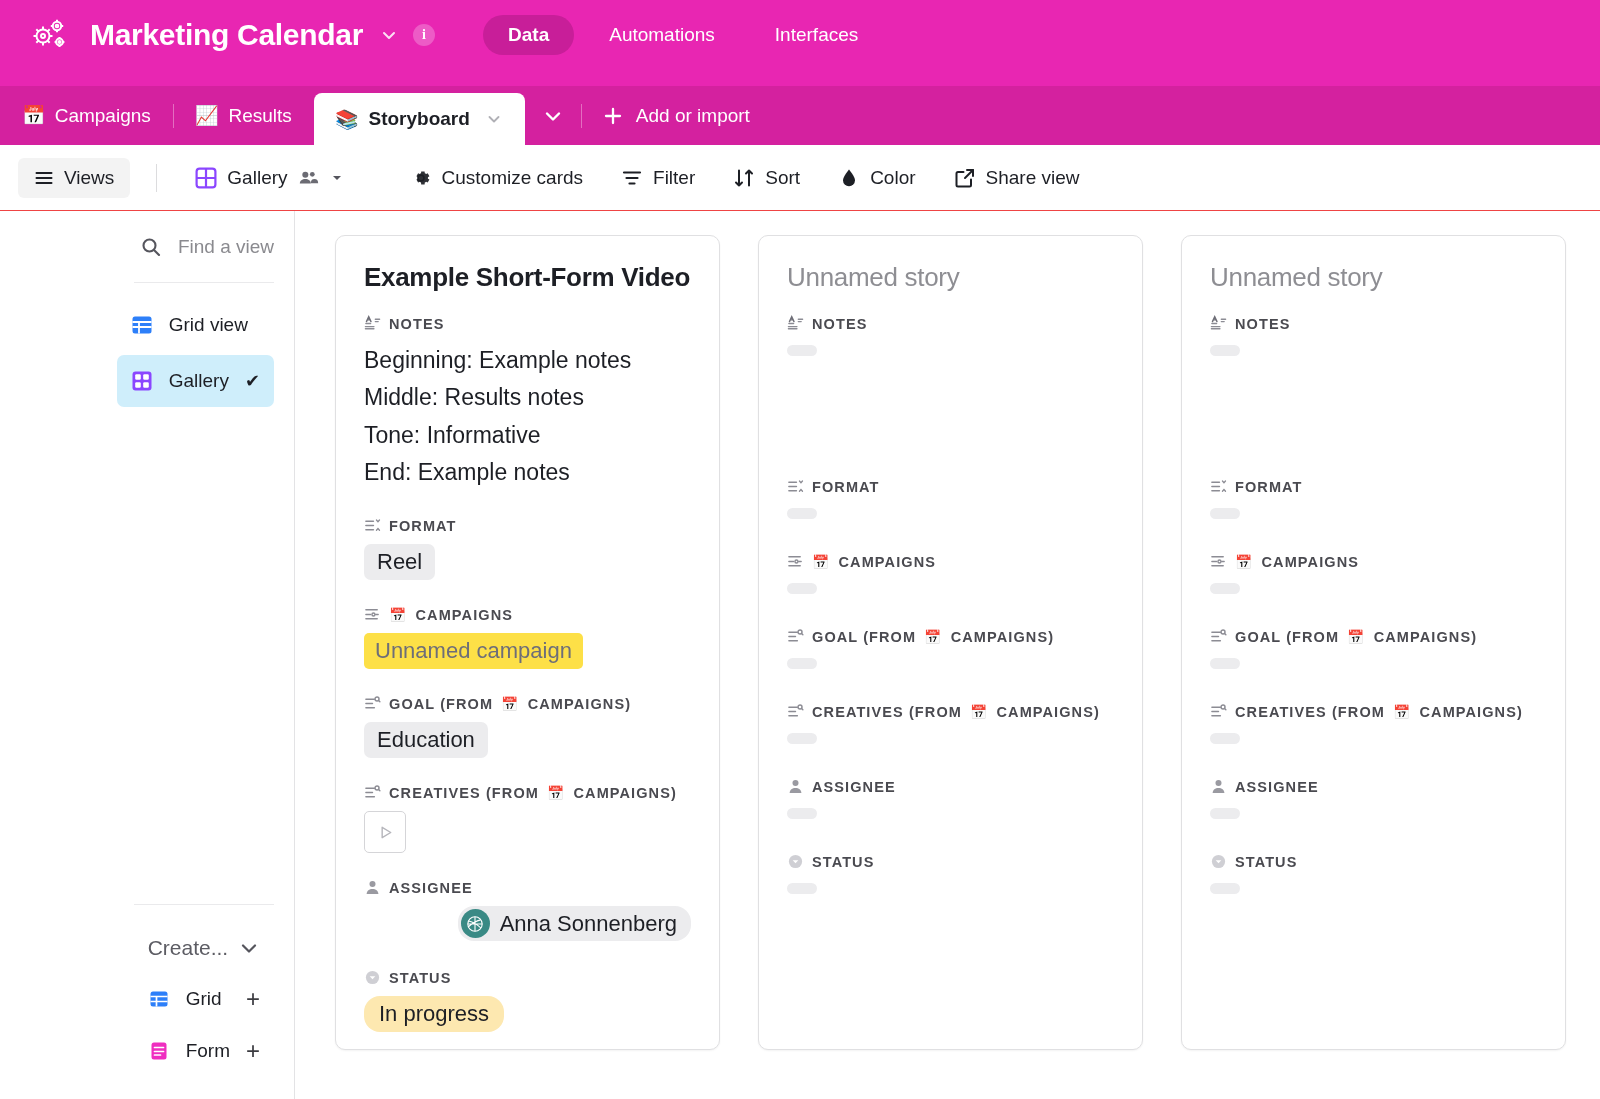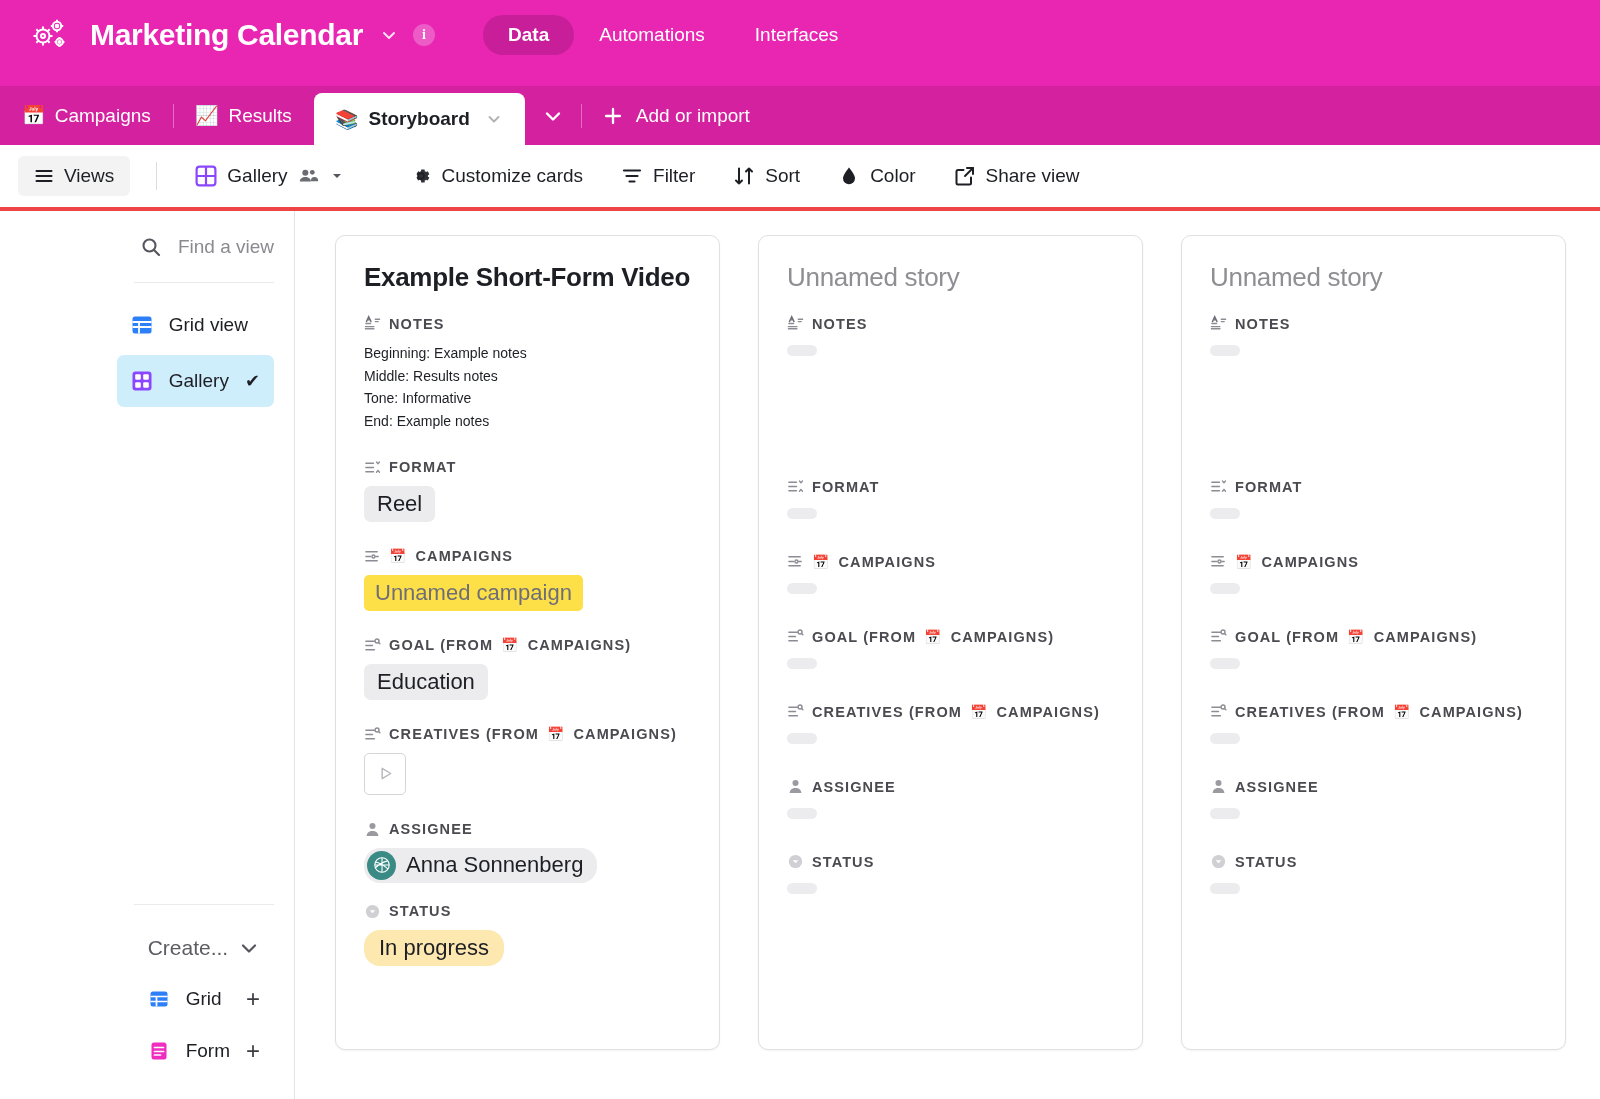--- a/index.html
+++ b/index.html
@@ -30,21 +30,21 @@
     margin-left: 16px; width: 20px; height: 20px; display: inline-flex;
     align-items: center; justify-content: center;
   }
   .info-icon {
     margin-left: 14px; width: 22px; height: 22px;
     border-radius: 50%; background: #ED5BC6;
     color: #ffffff; font-size: 14px; font-weight: 700;
     display: flex; align-items: center; justify-content: center;
     font-family: "Liberation Serif", serif;
   }
-  .header-nav { display: flex; align-items: flex-end; margin-left: 48px; }
+  .header-nav { display: flex; align-items: flex-end; margin-left: 48px; gap: 10px; }
   .nav-pill {
     padding: 9px 25px; border-radius: 22px;
     font-size: 19px; color: #ffffff; white-space: nowrap;
   }
   .nav-pill.active { background: #C81E99; font-weight: 600; }
 
   
   .tab-bar {
     height: 59px; background: #D4219F;
     display: flex; align-items: flex-end;
@@ -71,21 +71,21 @@
     display: flex; align-items: center; gap: 12px;
     padding: 0 20px; height: 59px; color: #ffffff; font-size: 19px;
     white-space: nowrap;
   }
 
   
   .toolbar {
     height: 66px; background: #ffffff;
     display: flex; align-items: center;
     padding: 0 18px; gap: 14px;
-    border-bottom: 4px solid #ef4444;
+    border-bottom: 1px solid #ef4444;
     flex: 0 0 66px;
   }
   .tb-btn {
     display: flex; align-items: center; gap: 10px;
     padding: 8px 12px; border-radius: 6px;
     font-size: 19px; color: #1d1f25; white-space: nowrap;
   }
   .tb-btn.views { background: #f3f3f3; font-weight: 500; padding: 9px 16px; }
   .tb-sep { width: 1px; height: 28px; background: #dcdcde; margin: 0 12px; }
   .tb-gap { width: 14px; }
@@ -156,21 +156,21 @@
   .card-title.empty { color: #8e8e93; font-weight: 400; }
   .field-label {
     display: flex; align-items: center; gap: 8px;
     font-size: 14.5px; letter-spacing: 1.1px;
     color: #4a4a50; font-weight: 700;
     text-transform: uppercase; white-space: nowrap;
     margin-bottom: 10px;
   }
   .field-label .emoji { font-size: 14px; }
   .notes-lines { margin-bottom: 26px; }
-  .notes-line { font-size: 14px; color: #1d1f25; line-height: 1.62; }
+  .notes-line { font-size: 23px; color: #1d1f25; line-height: 1.62; }
 
   .pill {
     display: inline-block; padding: 5px 13px;
     border-radius: 7px; font-size: 22px; color: #1d1f25;
     background: #ececee;
   }
   .pill.link {
     background: #fde047; color: #6e6e78;
     border-radius: 5px; padding: 5px 11px;
   }
@@ -190,21 +190,21 @@
   }
   .thumb {
     width: 42px; height: 42px;
     border: 1px solid #d5d5d8; border-radius: 5px;
     display: flex; align-items: center; justify-content: center;
   }
   .ph { display: inline-block; width: 30px; height: 11px; border-radius: 6px; background: #ececee; }
   .fgap-md { height: 30px; }
   .fgap-notes { height: 118px; }
   .val-row { margin-bottom: 26px; }
-  .val-row.tight { margin-bottom: 20px; }
+  .val-row.tight { margin-bottom: 28px; text-align: right; }
   svg { display: block; }
 </style>
 </head>
 <body>
 
 <div class="app-header">
   <span class="gears-icon">
     <svg viewBox="0 0 40 40" width="40" height="40" fill="none" stroke="#ffffff" stroke-width="2">
       <circle cx="13" cy="21" r="6.5"></circle>
         <circle cx="13" cy="21" r="2"></circle>

